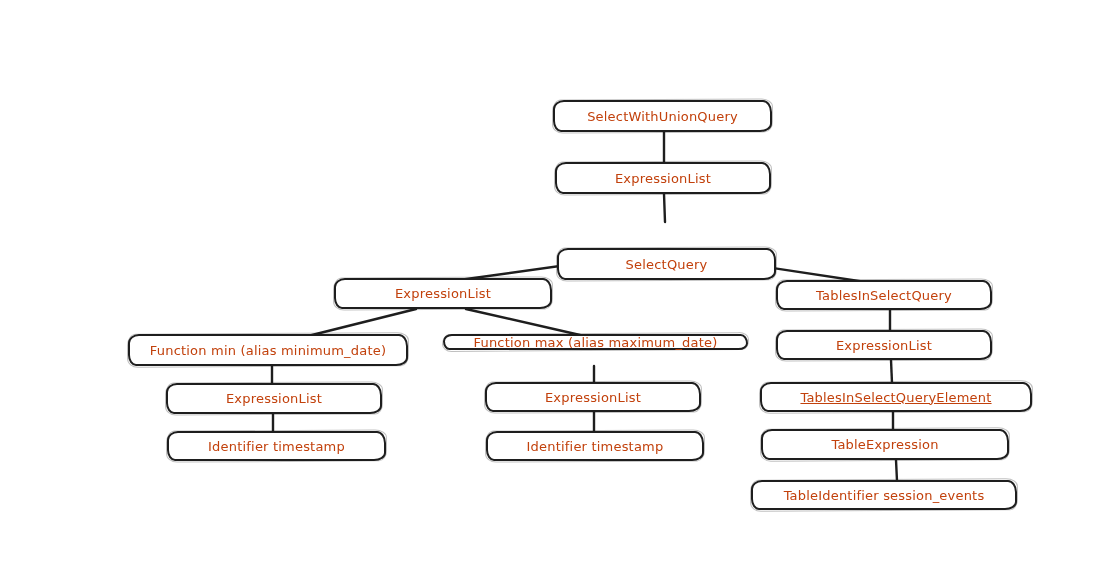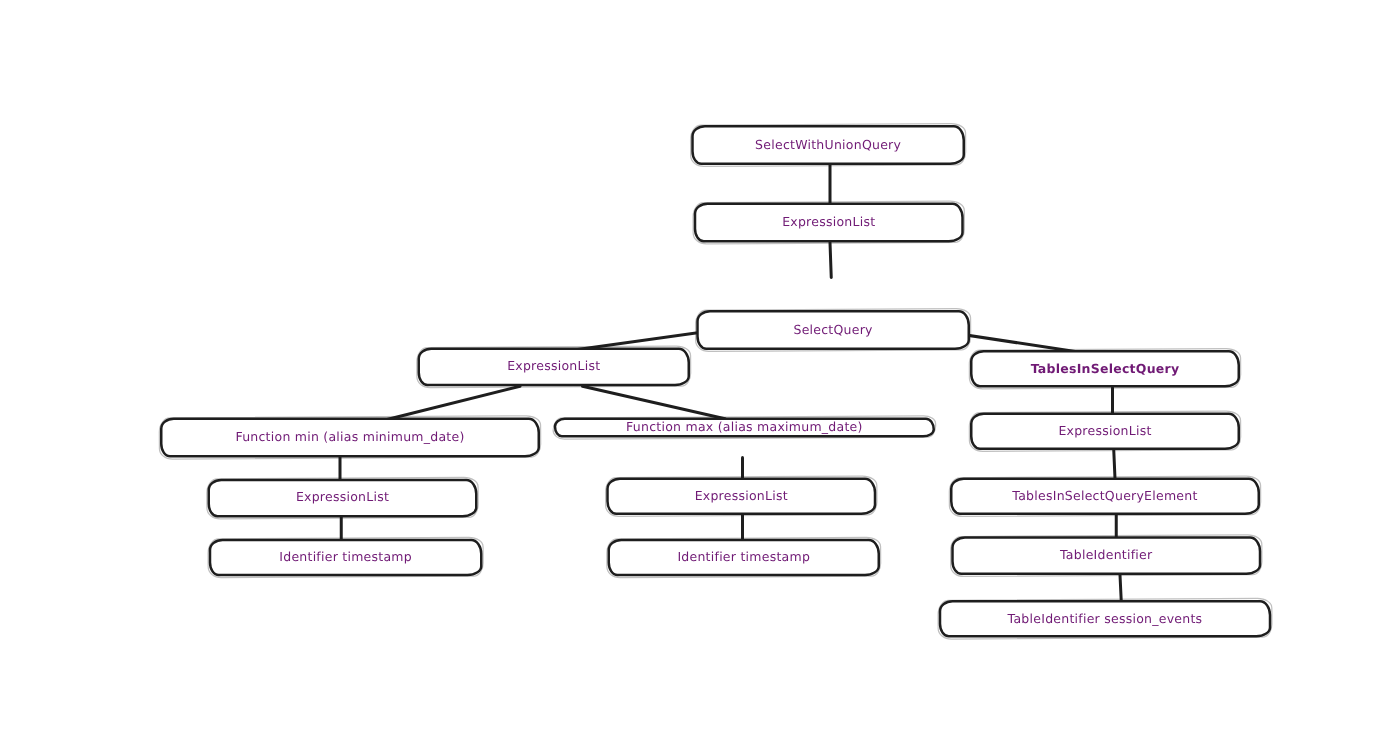--- a/index.html
+++ b/index.html
@@ -25,22 +25,22 @@
   .node {
     position: absolute;
     box-sizing: border-box;
     background: #ffffff;
     border: 2.2px solid #1e1e1e;
     border-radius: 11px 9px 12px 8px / 9px 12px 8px 11px;
     display: flex;
     align-items: center;
     justify-content: center;
     white-space: nowrap;
-    font-size: 10px;
-    color: #701a75;
+    font-size: 13px;
+    color: #c2410c;
     letter-spacing: 0.2px;
   }
   
   .node::after {
     content: "";
     position: absolute;
     inset: -3px;
     border: 1.4px solid rgba(30,30,30,0.28);
     border-radius: 9px 12px 8px 11px / 12px 8px 11px 9px;
     transform: rotate(-0.35deg);
@@ -79,21 +79,21 @@
   </div>
 
   <div class="node" style="left:557px; top:221px; width:219px; height:32px;margin-top:27px;">
     <span class="node-label">SelectQuery</span>
   </div>
 
   <div class="node" style="left:334px; top:278px; width:218px; height:31px;">
     <span class="node-label">ExpressionList</span>
   </div>
 
-  <div class="node" style="left:128px; top:334px; width:304px; height:32px;">
+  <div class="node" style="left:128px; top:334px; width:280px; height:32px;">
     <span class="node-label">Function min (alias minimum_date)</span>
   </div>
 
   <div class="node" style="left:166px; top:383px; width:216px; height:31px;">
     <span class="node-label">ExpressionList</span>
   </div>
 
   <div class="node" style="left:167px; top:431px; width:219px; height:30px;">
     <span class="node-label">Identifier timestamp</span>
   </div>
@@ -103,33 +103,33 @@
   </div>
 
   <div class="node" style="left:485px; top:382px; width:216px; height:30px;">
     <span class="node-label">ExpressionList</span>
   </div>
 
   <div class="node" style="left:486px; top:431px; width:218px; height:30px;">
     <span class="node-label">Identifier timestamp</span>
   </div>
 
-  <div class="node" style="left:776px; top:280px; width:216px; height:30px;font-weight:bold;">
+  <div class="node" style="left:776px; top:280px; width:216px; height:30px;">
     <span class="node-label">TablesInSelectQuery</span>
   </div>
 
   <div class="node" style="left:776px; top:330px; width:216px; height:30px;">
     <span class="node-label">ExpressionList</span>
   </div>
 
-  <div class="node" style="left:760px; top:382px; width:248px; height:30px;">
+  <div class="node" style="left:760px; top:382px; width:272px; height:30px;text-decoration:underline;">
     <span class="node-label">TablesInSelectQueryElement</span>
   </div>
 
   <div class="node" style="left:761px; top:429px; width:248px; height:31px;">
-    <span class="node-label">TableIdentifier</span>
+    <span class="node-label">TableExpression</span>
   </div>
 
   <div class="node" style="left:751px; top:480px; width:266px; height:30px;">
     <span class="node-label">TableIdentifier session_events</span>
   </div>
 
 </div>
 
 </body></html>

